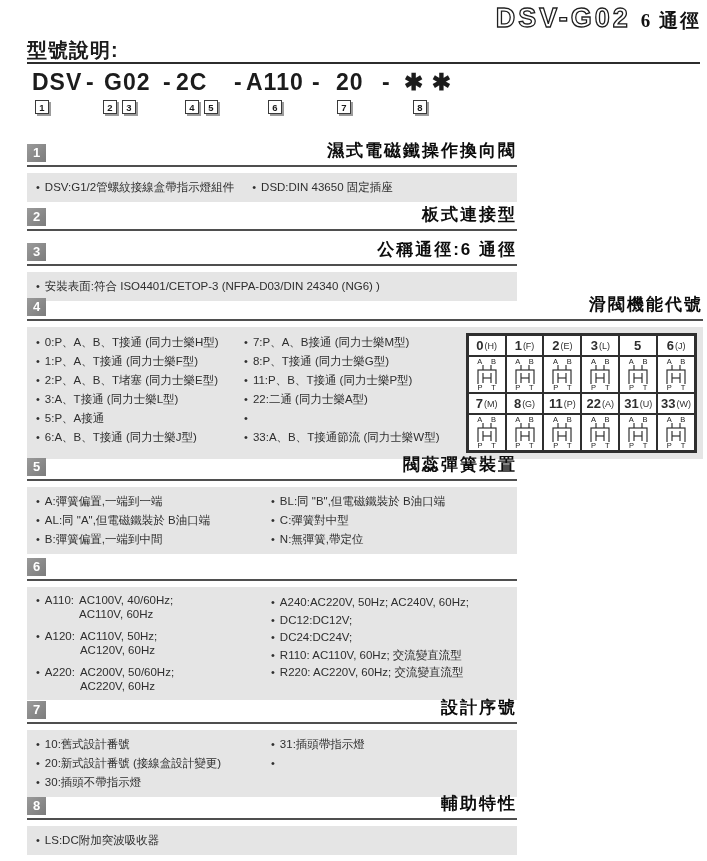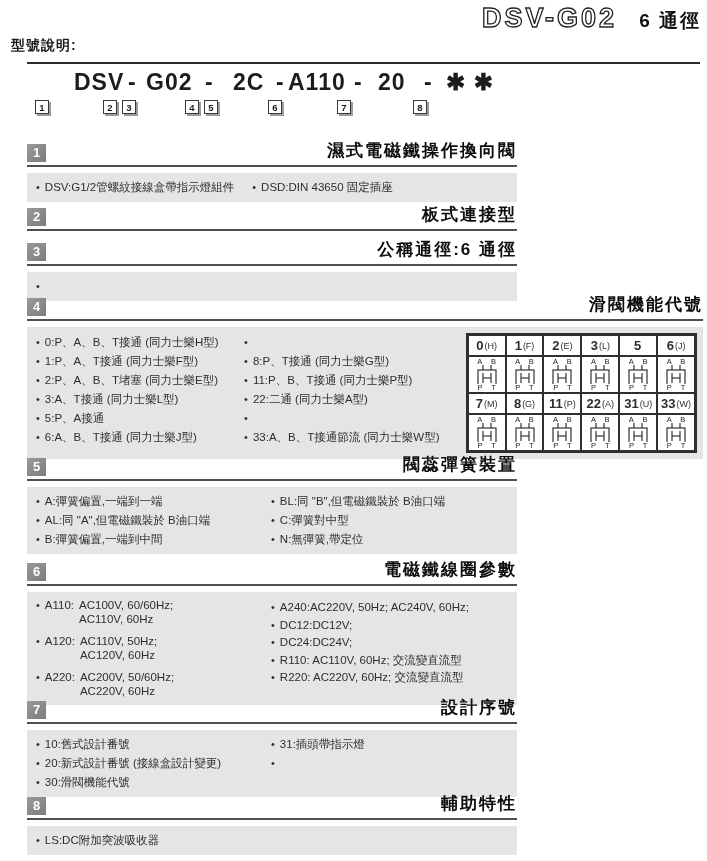--- a/index.html
+++ b/index.html
@@ -2,33 +2,33 @@
 <html><head>
 <meta charset="utf-8">
 <style>
   * { margin:0; padding:0; box-sizing:border-box; }
   html,body { background:#fff; }
   body {
     width:707px; height:861px; position:relative; overflow:hidden;
     font-family:"Liberation Sans", sans-serif; color:#1c1c1c;
   }
   
-  .hdr { position:absolute; top:3px; right:6px; display:flex; align-items:baseline; gap:22px; }
+  .hdr { position:absolute; top:3px; right:6px; display:flex; align-items:baseline; gap:10px; }
   .brand-outline {
     font-size:27px; font-weight:800; letter-spacing:3px; color:#fff;
     -webkit-text-stroke:1.3px #1f1f1f; text-shadow:0 0 0 #1f1f1f;
   }
-  .brand-suffix { font-size:19px; font-weight:800; color:#111; letter-spacing:2px; }
-
-  .type-label { position:absolute; left:11px; top:37px; font-size:14px; font-weight:800; letter-spacing:1px; }
+  .brand-suffix { font-size:19px; font-weight:800; color:#111; letter-spacing:2px;font-family:Liberation Serif, serif; }
+
+  .type-label { position:absolute; left:27px; top:37px; font-size:20px; font-weight:800; letter-spacing:1px; }
   .top-rule { position:absolute; left:27px; top:62px; width:673px; border-top:2px solid #2c2c2c; }
 
   
   .model { position:absolute; left:0; top:69px; width:707px; height:52px; }
-  .seg { position:absolute; top:0; font-size:23px; font-weight:800; letter-spacing:1px; white-space:nowrap;margin-left:42px; }
+  .seg { position:absolute; top:0; font-size:23px; font-weight:800; letter-spacing:1px; white-space:nowrap; }
   .mbox {
     position:absolute; top:31px; width:14px; height:14px; background:#fff;
     border:1px solid #3a3a3a; box-shadow:2px 2px 0 #9c9c9c;
     font-size:9.5px; font-weight:bold; text-align:center; line-height:13px;
   }
 
   
   .section { position:absolute; left:27px; width:490px; }
   .section.wide { width:676px; }
   .sec-head { display:flex; justify-content:space-between; align-items:flex-end;
@@ -93,21 +93,21 @@
 </div>
 
 <div class="type-label">型號說明:</div>
 <div class="top-rule"></div>
 
 <div class="model">
   <span class="seg" style="left:32px">DSV</span>
   <span class="seg" style="left:86px">-</span>
   <span class="seg" style="left:104px">G02</span>
   <span class="seg" style="left:163px">-</span>
-  <span class="seg" style="left:191px">2C</span>
+  <span class="seg" style="left:176px">2C</span>
   <span class="seg" style="left:234px">-</span>
   <span class="seg" style="left:246px">A110</span>
   <span class="seg" style="left:312px">-</span>
   <span class="seg" style="left:336px">20</span>
   <span class="seg" style="left:382px">-</span>
   <span class="seg" style="left:404px">✱ ✱</span>
   <span class="mbox" style="left:35px">1</span>
   <span class="mbox" style="left:103px">2</span>
   <span class="mbox" style="left:122px">3</span>
   <span class="mbox" style="left:185px">4</span>
@@ -142,20 +142,21 @@
 </div>
 
 <div class="section" style="top:238px">
   <div class="sec-head">
     <span class="sec-num">3</span>
     <span class="sec-title">公稱通徑:6 通徑</span>
   </div>
   <div class="sec-box">
     <span class="li">
         <span class="blt">•</span>
+        <span>安裝表面:符合 ISO4401/CETOP-3 (NFPA-D03/DIN 24340 (NG6) )</span>
       </span>
   </div>
 </div>
 
 <div class="section wide" style="top:293px">
   <div class="sec-head">
     <span class="sec-num">4</span>
     <span class="sec-title">滑閥機能代號</span>
   </div>
   <div class="sec-box s4-box">
@@ -181,20 +182,21 @@
           <span>5:P、A接通</span>
         </div>
       <div class="li">
           <span class="blt">•</span>
           <span>6:A、B、T接通 (同力士樂J型)</span>
         </div>
     </div>
     <div class="col s4-col-r">
       <div class="li">
           <span class="blt">•</span>
+          <span>7:P、A、B接通 (同力士樂M型)</span>
         </div>
       <div class="li">
           <span class="blt">•</span>
           <span>8:P、T接通 (同力士樂G型)</span>
         </div>
       <div class="li">
           <span class="blt">•</span>
           <span>11:P、B、T接通 (同力士樂P型)</span>
         </div>
       <div class="li">
@@ -382,29 +384,28 @@
           <span class="blt">•</span>
           <span>N:無彈簧,帶定位</span>
         </div>
     </div>
   </div>
 </div>
 
 <div class="section" style="top:558px">
   <div class="sec-head">
     <span class="sec-num">6</span>
-    <span class="sec-title">電磁鐵線圈參數</span>
   </div>
   <div class="sec-box s6-box">
     <div class="s6-l">
       <div class="li-multi">
           <span class="blt">•</span>
           <span class="code">A110:</span>
           <span class="lines">
-            <span>AC100V, 60/60Hz;</span>
+            <span>AC100V, 40/60Hz;</span>
             <span>AC110V, 60Hz</span>
           </span>
         </div>
       <div class="li-multi">
           <span class="blt">•</span>
           <span class="code">A120:</span>
           <span class="lines">
             <span>AC110V, 50Hz;</span>
             <span>AC120V, 60Hz</span>
           </span>
@@ -453,21 +454,21 @@
       <div class="li">
           <span class="blt">•</span>
           <span>10:舊式設計番號</span>
         </div>
       <div class="li">
           <span class="blt">•</span>
           <span>20:新式設計番號 (接線盒設計變更)</span>
         </div>
       <div class="li">
           <span class="blt">•</span>
-          <span>30:滑閥機能代號</span>
+          <span>30:插頭不帶指示燈</span>
         </div>
     </div>
     <div class="col col-r7">
       <div class="li">
           <span class="blt">•</span>
           <span>31:插頭帶指示燈</span>
         </div>
       <div class="li">
           <span class="blt">•</span>
         </div>

